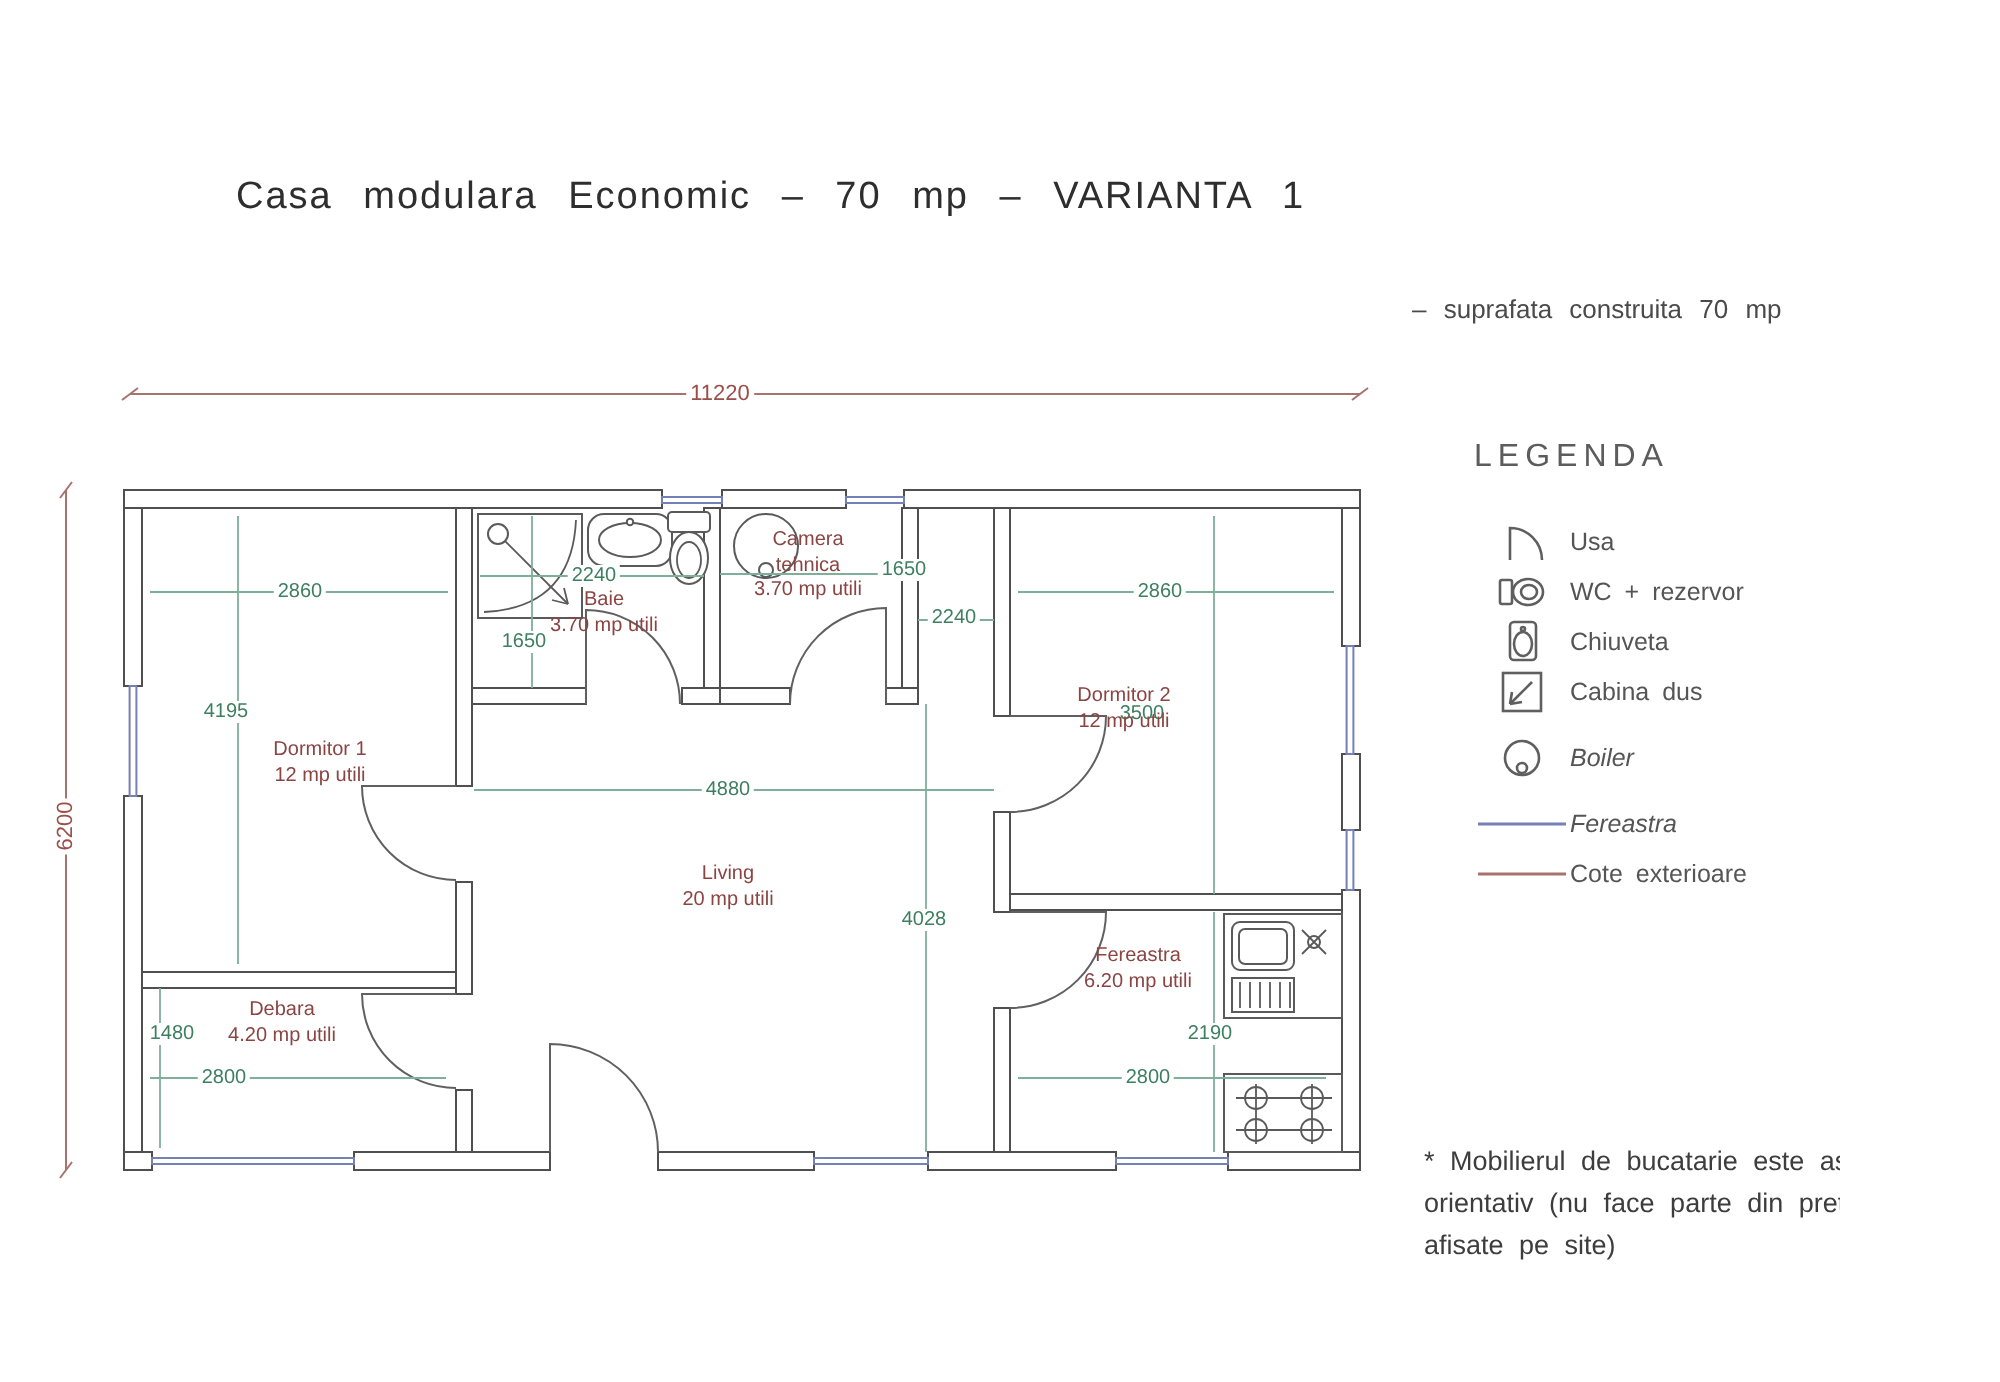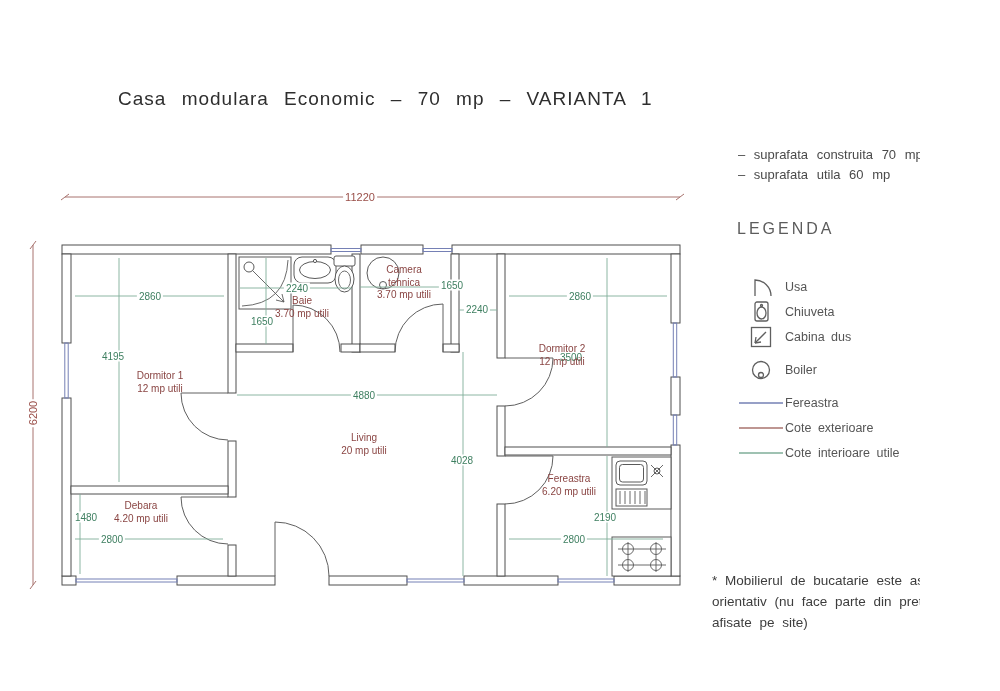--- a/index.html
+++ b/index.html
@@ -1,27 +1,27 @@
 <!DOCTYPE html>
 <html><head>
 <meta charset="utf-8">
 <style>
   html,body{margin:0;padding:0;background:#fff;font-family:"Liberation Sans",sans-serif;}
   .page{position:relative;width:920px;height:691px;background:#ffffff;overflow:hidden;}
   .plan-svg{position:absolute;left:0;top:0;}
 
   .title{position:absolute;left:118px;top:88px;font-size:19px;color:#2e2e2e;
          letter-spacing:1px;word-spacing:9px;white-space:nowrap;}
-  .summary{position:absolute;left:738px;top:145px;font-size:13px;color:#4a4a4a;
+  .summary{position:absolute;left:706px;top:145px;font-size:13px;color:#4a4a4a;
            line-height:20px;word-spacing:5px;white-space:nowrap;}
 
   .legend{position:absolute;left:737px;top:220px;}
-  .legend-title{font-size:16px;color:#5c5c5c;letter-spacing:3px;margin-bottom:36px;}
+  .legend-title{font-size:16px;color:#5c5c5c;letter-spacing:3px;margin-bottom:20px;}
   .legend-row{display:flex;align-items:center;height:25px;color:#555;font-size:12.5px;word-spacing:3px;}
-  .legend-row.gap{margin-top:8px;}
+  .legend-row.gap{margin-top:8px;font-style:italic;}
   .legend-icon{width:48px;display:flex;justify-content:center;align-items:center;flex:none;}
   .li{fill:none;stroke:#5f5f5f;stroke-width:1.3;}
 
   .rlabel{position:absolute;transform:translate(-50%,-50%);text-align:center;color:#8a4543;
           font-size:10px;line-height:12.5px;white-space:nowrap;}
   .rlabel .nm.wrap{white-space:normal;width:64px;}
   .dim{position:absolute;transform:translate(-50%,-50%);font-size:10px;color:#3e7f60;
        background:#fff;padding:0 2px;white-space:nowrap;}
   .dim.red{color:#9a4f49;font-size:11px;}
   .dim.vert{transform:translate(-50%,-50%) rotate(-90deg);}
@@ -166,21 +166,20 @@
       <line class="extln" x1="676" y1="200" x2="684" y2="194"></line>
       <line class="extln" x1="30" y1="249" x2="36" y2="241"></line>
       <line class="extln" x1="30" y1="589" x2="36" y2="581"></line>
     </g>
   </svg>
 
   <div class="title">Casa modulara Economic – 70 mp – VARIANTA 1</div>
 
   <div class="summary">
     <div>– suprafata construita 70 mp</div>
-    <div>– suprafata utila 60 mp</div>
   </div>
 
   <div class="dim red" style="left:360px;top:197px">11220</div>
   <div class="dim red vert" style="left:33px;top:413px">6200</div>
 
   <div class="dim" style="left:150px;top:296px">2860</div>
   <div class="dim" style="left:113px;top:356px">4195</div>
   <div class="dim" style="left:297px;top:288px">2240</div>
   <div class="dim" style="left:262px;top:321px">1650</div>
   <div class="dim" style="left:452px;top:285px">1650</div>
@@ -228,20 +227,30 @@
 
     <div class="legend-row">
       <span class="legend-icon">
         <svg width="24" height="24">
             <path class="li" d="M6 21 V5 A16 16 0 0 1 22 21"></path>
           </svg>
       </span>
       <span class="legend-label">Usa</span>
     </div>
 
+    <div class="legend-row">
+      <span class="legend-icon">
+        <svg width="26" height="22">
+            <rect class="li" x="2" y="5" width="6" height="12" rx="1"></rect>
+            <ellipse class="li" cx="16" cy="11" rx="7.5" ry="6.5"></ellipse>
+            <ellipse class="li" cx="16.5" cy="11" rx="4" ry="3.5"></ellipse>
+          </svg>
+      </span>
+      <span class="legend-label">WC + rezervor</span>
+    </div>
 
     <div class="legend-row">
       <span class="legend-icon">
         <svg width="22" height="24">
             <rect class="li" x="5" y="2" width="13" height="19" rx="2"></rect>
             <ellipse class="li" cx="11.5" cy="13" rx="4.5" ry="6"></ellipse>
             <circle class="li" cx="11.5" cy="5.5" r="1"></circle>
           </svg>
       </span>
       <span class="legend-label">Chiuveta</span>
@@ -279,25 +288,17 @@
 
     <div class="legend-row">
       <span class="legend-icon">
         <svg width="48" height="6">
             <line x1="2" y1="3" x2="46" y2="3" style="stroke:#a8736e;stroke-width:1.4"></line>
           </svg>
       </span>
       <span class="legend-label">Cote exterioare</span>
     </div>
 
-    <div class="legend-row">
-      <span class="legend-icon">
-        <svg width="48" height="6">
-            <line x1="2" y1="3" x2="46" y2="3" style="stroke:#7fae99;stroke-width:1.4"></line>
-          </svg>
-      </span>
-      <span class="legend-label">Cote interioare utile</span>
-    </div>
   </div>
 
   <div class="note">* Mobilierul de bucatarie este asezat orientativ (nu face parte din preturile afisate pe site)</div>
 
 </div>
 
 </body></html>

